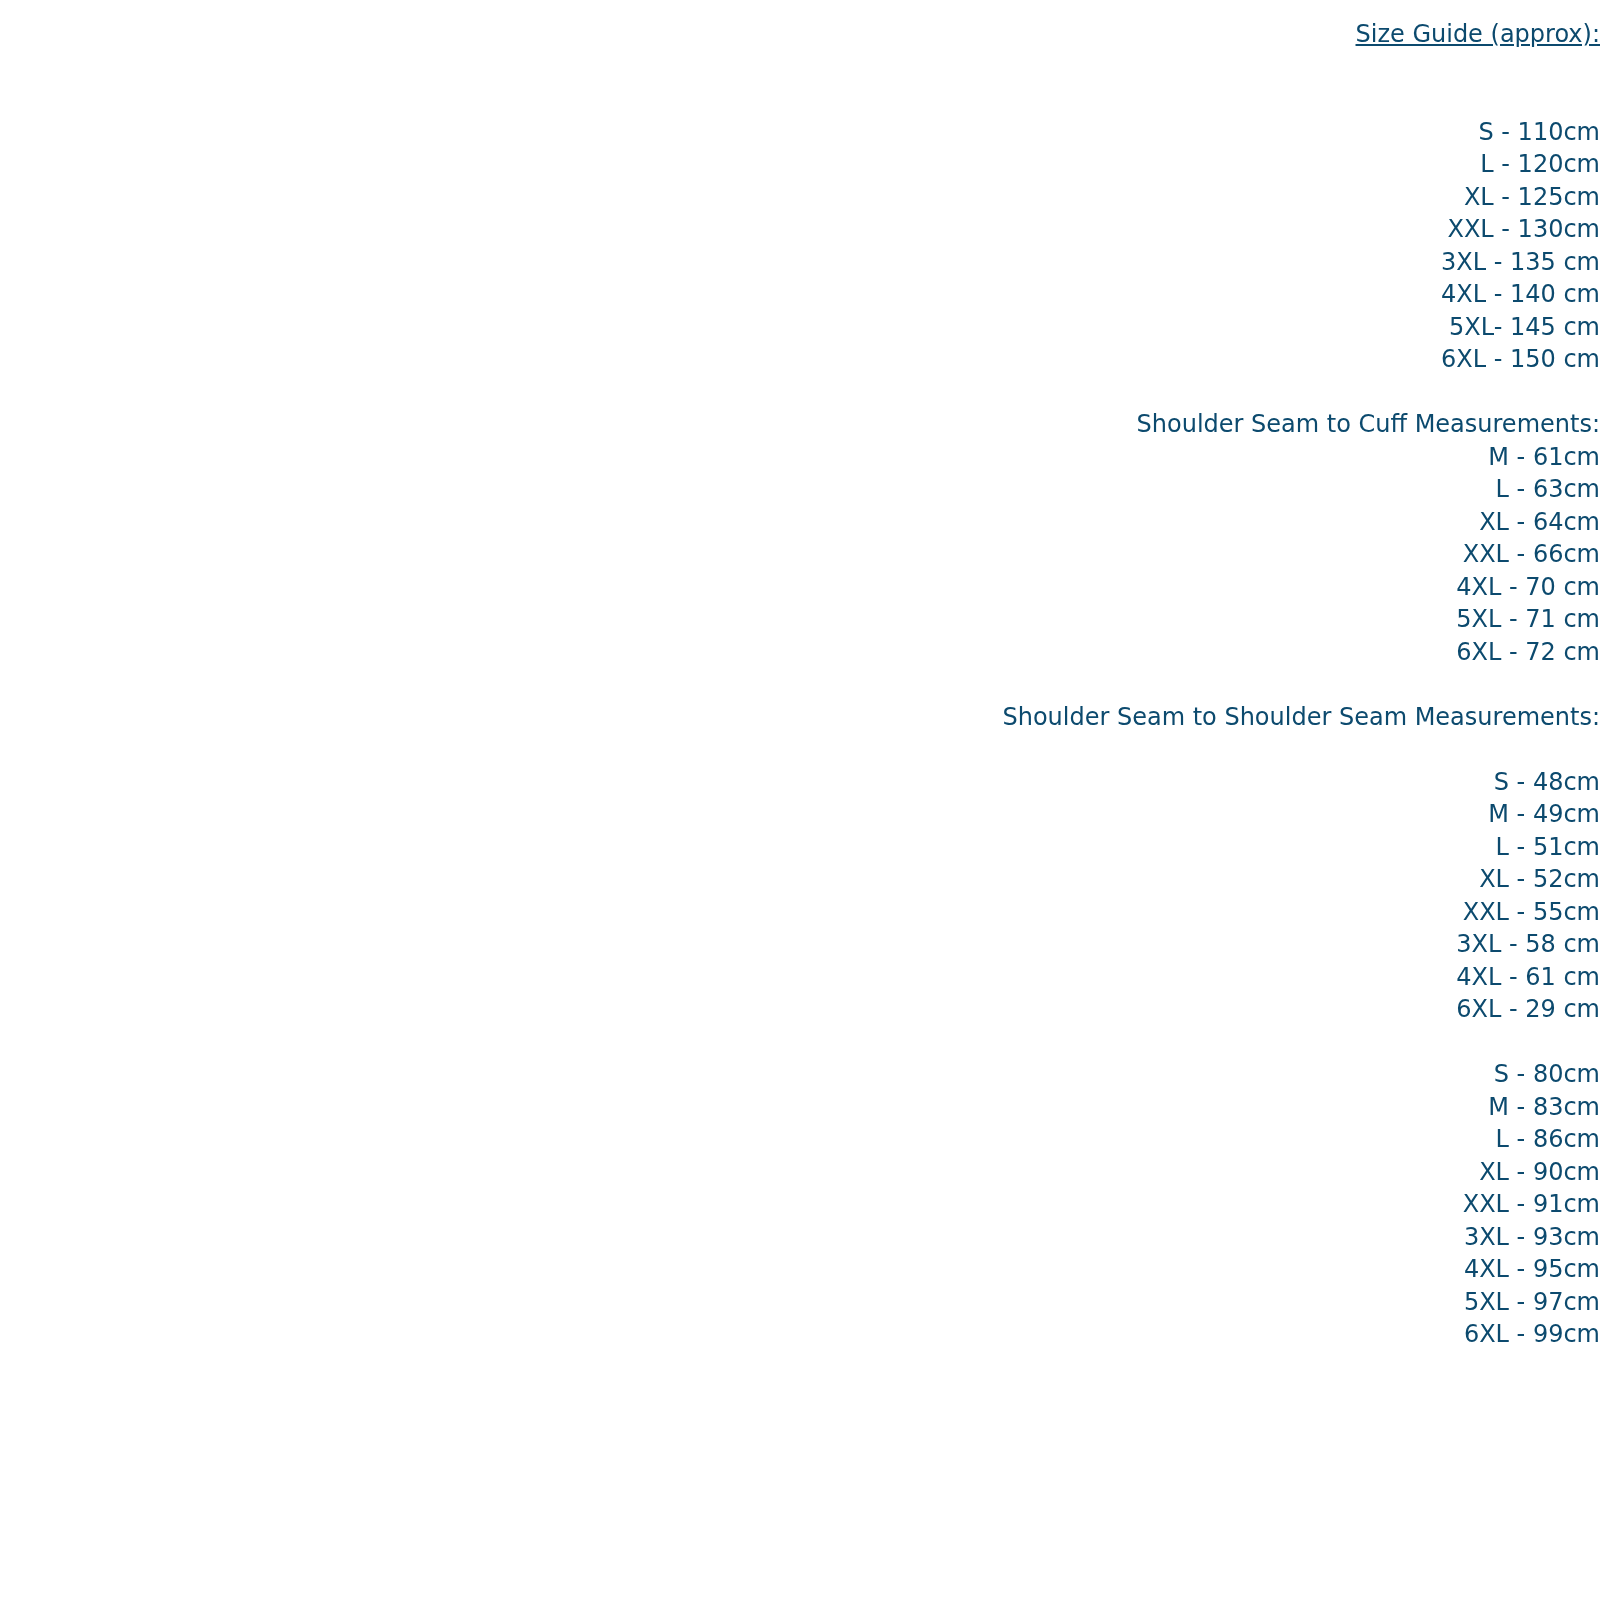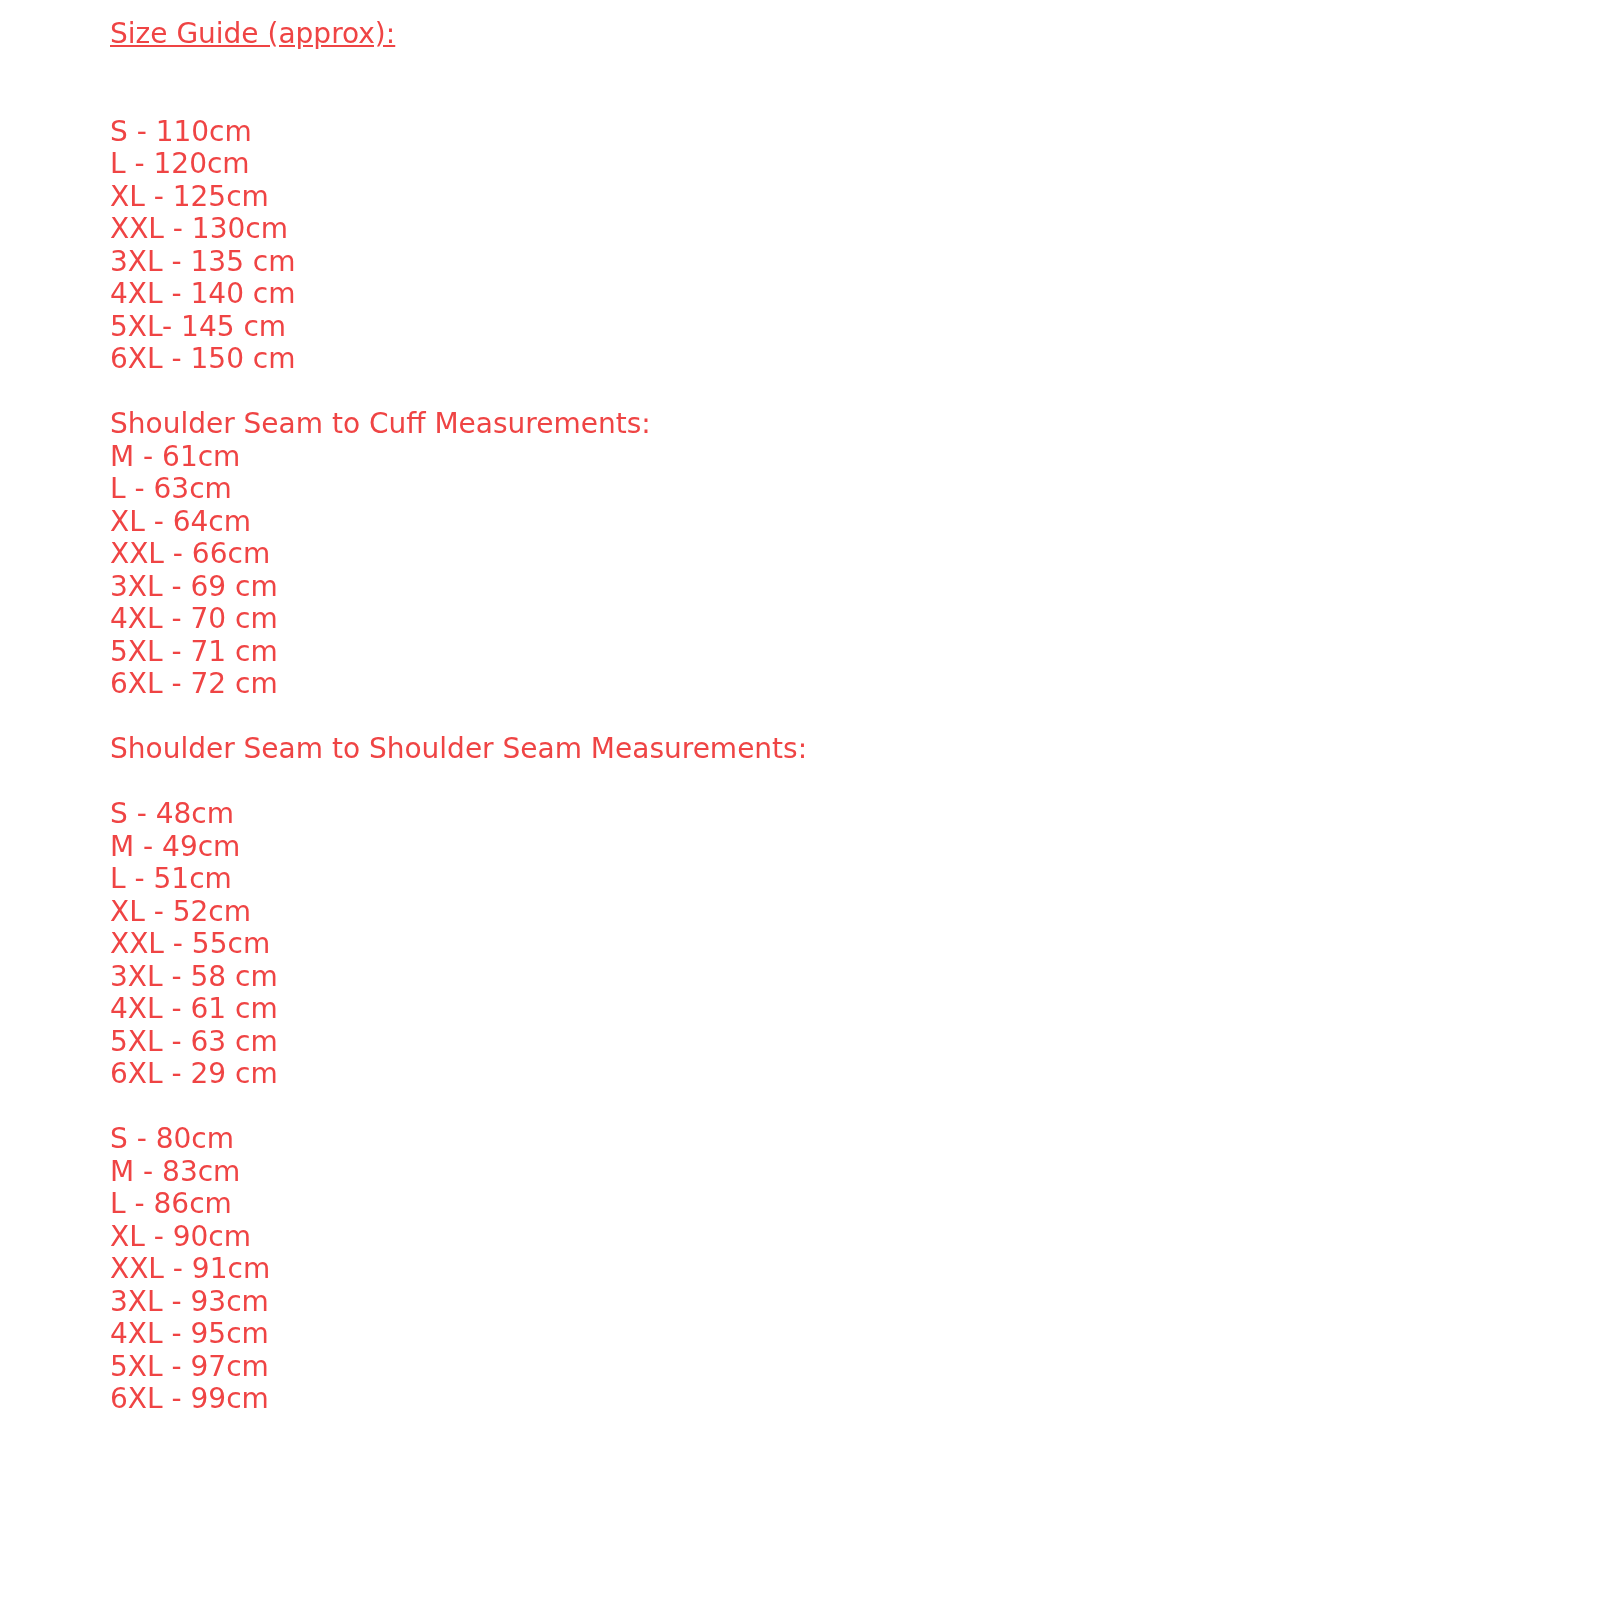--- a/index.html
+++ b/index.html
@@ -8,24 +8,24 @@
     width: 1600px;
     height: 1600px;
     background: #ffffff;
     overflow: hidden;
   }
   .content {
     box-sizing: border-box;
     width: 1490px;
     margin-left: 110px;
     padding-top: 18px;
-    text-align: left;
+    text-align: right;
     font-family: "DejaVu Sans", "Liberation Sans", sans-serif;
-    font-size: 28px;
-    color: #ef4444;
+    font-size: 24px;
+    color: #0c4a6e;
   }
   .line {
     height: 32.5px;
     line-height: 32.5px;
     white-space: pre;
   }
   .spacer {
     height: 32.5px;
   }
   .page-title {
@@ -52,38 +52,36 @@
     <div class="line">6XL - 150 cm</div>
   </div>
   <div class="spacer"></div>
 
   <div class="line section-heading">Shoulder Seam to Cuff Measurements:</div>
   <div>
     <div class="line">M - 61cm</div>
     <div class="line">L - 63cm</div>
     <div class="line">XL - 64cm</div>
     <div class="line">XXL - 66cm</div>
-    <div class="line">3XL - 69 cm</div>
     <div class="line">4XL - 70 cm</div>
     <div class="line">5XL - 71 cm</div>
     <div class="line">6XL - 72 cm</div>
   </div>
   <div class="spacer"></div>
 
   <div class="line section-heading">Shoulder Seam to Shoulder Seam Measurements:</div>
   <div class="spacer"></div>
   <div>
     <div class="line">S - 48cm</div>
     <div class="line">M - 49cm</div>
     <div class="line">L - 51cm</div>
     <div class="line">XL - 52cm</div>
     <div class="line">XXL - 55cm</div>
     <div class="line">3XL - 58 cm</div>
     <div class="line">4XL - 61 cm</div>
-    <div class="line">5XL - 63 cm</div>
     <div class="line">6XL - 29 cm</div>
   </div>
   <div class="spacer"></div>
 
   <div>
     <div class="line">S - 80cm</div>
     <div class="line">M - 83cm</div>
     <div class="line">L - 86cm</div>
     <div class="line">XL - 90cm</div>
     <div class="line">XXL - 91cm</div>

